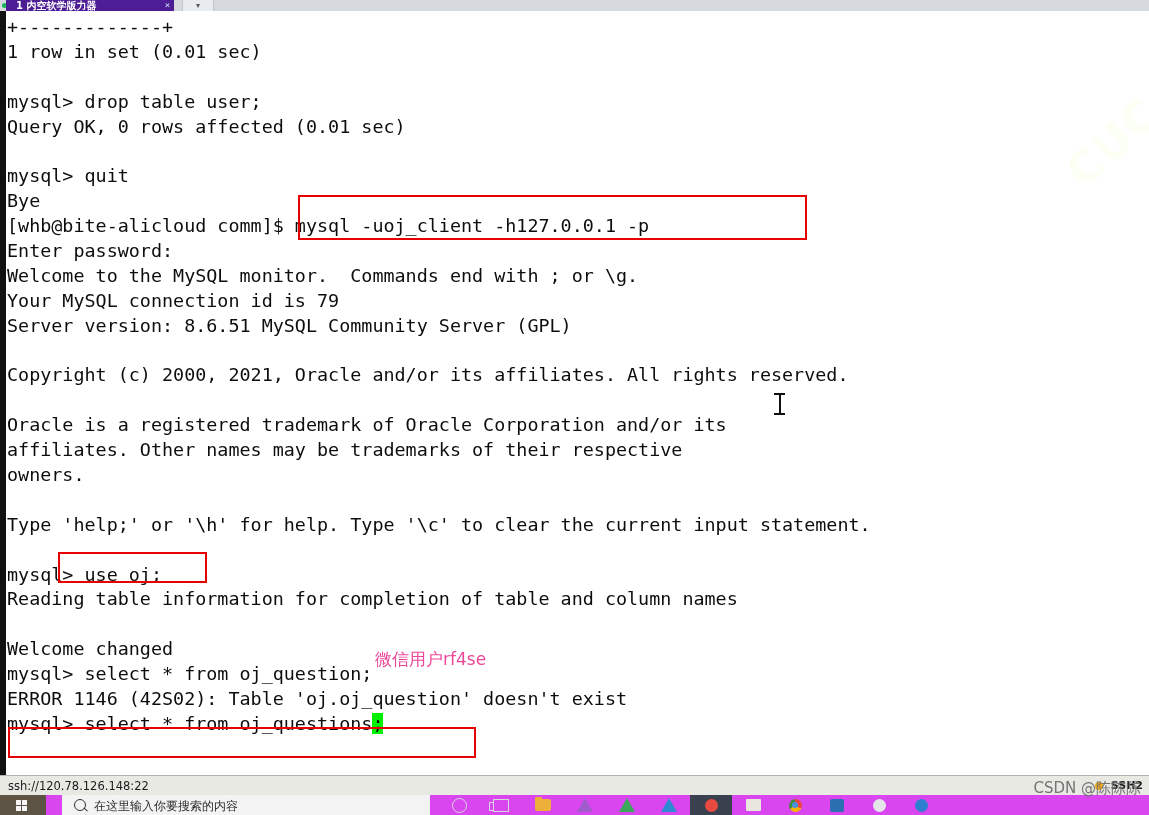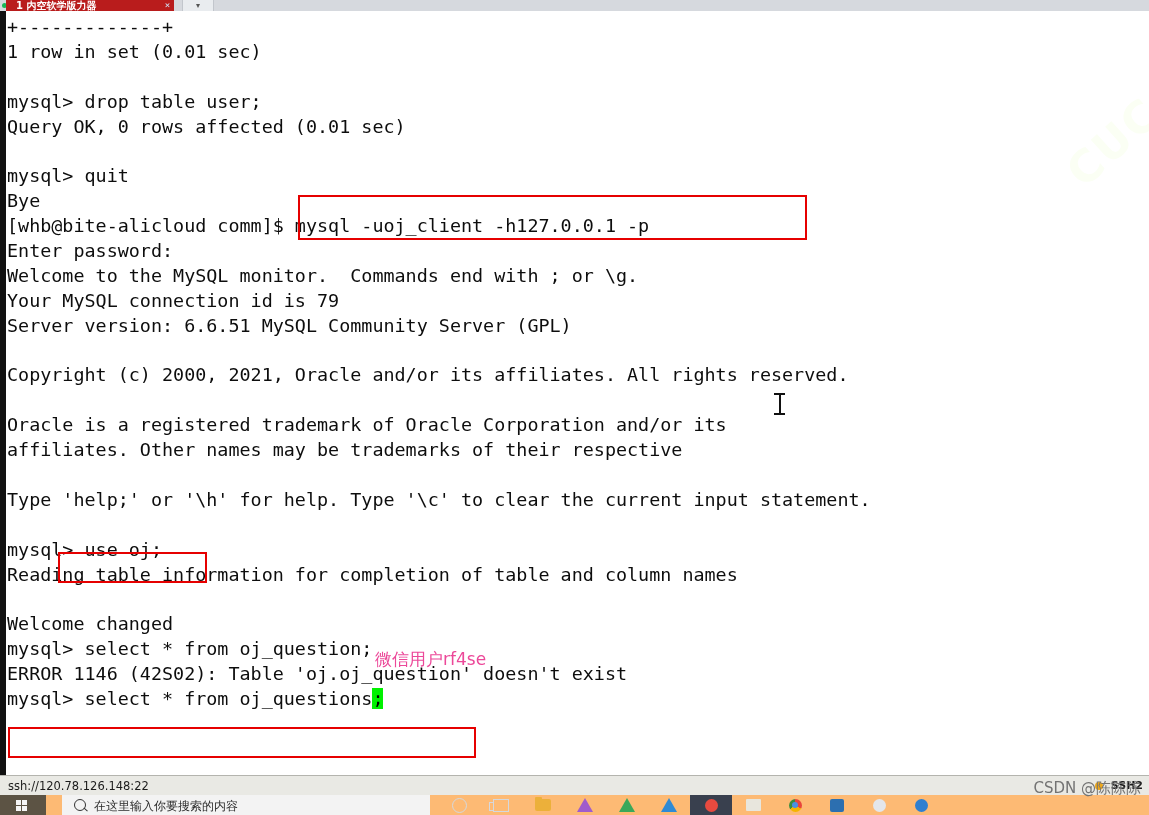--- a/index.html
+++ b/index.html
@@ -23,21 +23,21 @@
     height: 11px;
     background: #d6d9de;
     overflow: hidden;
   }
   .tabstrip .tab-active {
     position: absolute;
     left: 6px;
     top: 0;
     width: 168px;
     height: 11px;
-    background: #b91c1c;
+    background: #4c1d95;
     color: #ffffff;
     font-family: "DejaVu Sans", sans-serif;
     font-size: 10px;
     font-weight: bold;
     line-height: 11px;
     white-space: nowrap;
     overflow: hidden;
     padding-left: 10px;
     box-sizing: border-box;
   }
@@ -212,21 +212,21 @@
     background: #f0a818;
   }
 
   
   .taskbar {
     position: absolute;
     left: 0;
     top: 795px;
     width: 1149px;
     height: 20px;
-    background: #fdba74;
+    background: #d946ef;
     overflow: hidden;
   }
   .taskbar .start {
     position: absolute;
     left: 0; top: 0;
     width: 46px; height: 20px;
     background: #5c5344;
   }
   .taskbar .start .logo {
     position: absolute;
@@ -320,26 +320,27 @@
       <div class="line blank"> </div>
       <div class="line">mysql&gt; drop table user;</div>
       <div class="line">Query OK, 0 rows affected (0.01 sec)</div>
       <div class="line blank"> </div>
       <div class="line">mysql&gt; quit</div>
       <div class="line">Bye</div>
       <div class="line">[whb@bite-alicloud comm]$ mysql -uoj_client -h127.0.0.1 -p</div>
       <div class="line">Enter password:</div>
       <div class="line">Welcome to the MySQL monitor.  Commands end with ; or \g.</div>
       <div class="line">Your MySQL connection id is 79</div>
-      <div class="line">Server version: 6.6.51 MySQL Community Server (GPL)</div>
+      <div class="line">Server version: 8.6.51 MySQL Community Server (GPL)</div>
       <div class="line blank"> </div>
       <div class="line">Copyright (c) 2000, 2021, Oracle and/or its affiliates. All rights reserved.</div>
       <div class="line blank"> </div>
       <div class="line">Oracle is a registered trademark of Oracle Corporation and/or its</div>
       <div class="line">affiliates. Other names may be trademarks of their respective</div>
+      <div class="line">owners.</div>
       <div class="line blank"> </div>
       <div class="line">Type 'help;' or '\h' for help. Type '\c' to clear the current input statement.</div>
       <div class="line blank"> </div>
       <div class="line">mysql&gt; use oj;</div>
       <div class="line">Reading table information for completion of table and column names</div>
       <div class="line blank"> </div>
       <div class="line">Welcome changed</div>
       <div class="line">mysql&gt; select * from oj_question;</div>
       <div class="line">ERROR 1146 (42S02): Table 'oj.oj_question' doesn't exist</div>
       <div class="line"><span>mysql&gt; select * from oj_questions</span><span class="cursor-block" style="background: rgb(0, 241, 0);">;</span></div>

